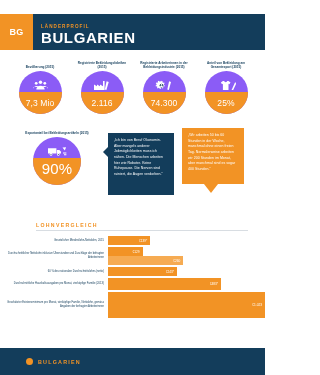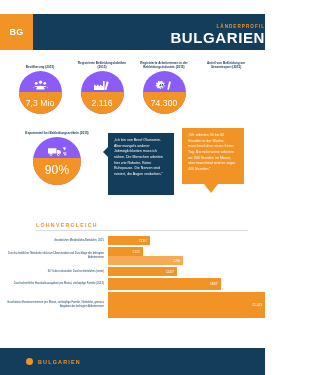--- a/index.html
+++ b/index.html
@@ -6,21 +6,21 @@
   html,body { width:265px; height:375px; }
   body {
     background:#ffffff;
     font-family:"Liberation Sans", sans-serif;
     color:#1b3a54;
     overflow:hidden;
   }
   .page { position:relative; width:265px; height:375px; background:#fff; }
 
   
-  .header { position:absolute; left:0; top:14px; width:265px; height:36px; display:flex;text-align:right; }
+  .header { position:absolute; left:0; top:14px; width:265px; height:36px; display:flex; }
   .header-flag {
     width:33px; height:36px; background:#f29325;
     display:flex; align-items:center; justify-content:center;
     color:#fff; font-size:9px; font-weight:bold; letter-spacing:.3px;
   }
   .header-bar {
     flex:1; background:#133d5b; padding:4px 0 0 8px;
     display:flex; flex-direction:column; justify-content:center;
   }
   .header-kicker {
@@ -54,21 +54,21 @@
   .circle .val {
     position:absolute; left:0; bottom:6px; width:100%; text-align:center;
     color:#fff; font-size:8.5px; font-weight:normal; z-index:2; letter-spacing:.1px;
   }
 
   
   .export { position:absolute; left:24px; top:126px; width:66px; text-align:center; }
   .export .stat-label { font-size:3.1px; height:9px; }
   .export .circle { width:48px; height:48px; }
   .export .circle .bottom { height:56%; }
-  .export .circle .val { font-size:12px; bottom:8px;margin-top:20px; }
+  .export .circle .val { font-size:15px; bottom:8px;margin-top:20px; }
 
   
   .quote {
     position:absolute; padding:5px 6px 5px 6px;
     font-size:3.5px; line-height:1.62; letter-spacing:.05px;
   }
   .quote-navy {
     left:108px; top:133px; width:66px; min-height:62px;
     background:#133d5b; color:#ffffff;
   }
@@ -185,20 +185,30 @@
             <path d="M5.1 7c0-.9.6-1.4 1.4-1.4s1.4.5 1.4 1.4z" fill="#fff"></path>
             <path d="M14.1 1.2l1.9.7-2.2 8-1.5-.5z" fill="#fff"></path>
           </svg>
         </div>
         <div class="val">74.300</div>
       </div>
     </div>
 
     <div class="stat" style="left:196px;top:0;">
       <div class="stat-label">Anteil von Bekleidung am Gesamtexport (2015)</div>
+      <div class="circle">
+        <div class="bottom"></div>
+        <div class="glyph">
+          <svg width="19" height="11" viewBox="0 0 19 11">
+            <path d="M5.9 1h1.3c.1.7.7 1.2 1.5 1.2S10.1 1.7 10.2 1h1.3l2 1.6-1.1 1.7-.9-.6V10H5.9V3.7l-.9.6L3.9 2.6z" fill="#fff"></path>
+            <path d="M14.6 9.9l3.6-8 .9 1.9-2.9 6.1z" fill="#fff"></path>
+          </svg>
+        </div>
+        <div class="val">25%</div>
+      </div>
     </div>
 
   </div>
 
   <div class="export">
     <div class="stat-label">Exportanteil bei Bekleidungsartikeln (2015)</div>
     <div class="circle">
       <div class="bottom"></div>
       <div class="glyph">
         <svg width="22" height="11" viewBox="0 0 22 11">

